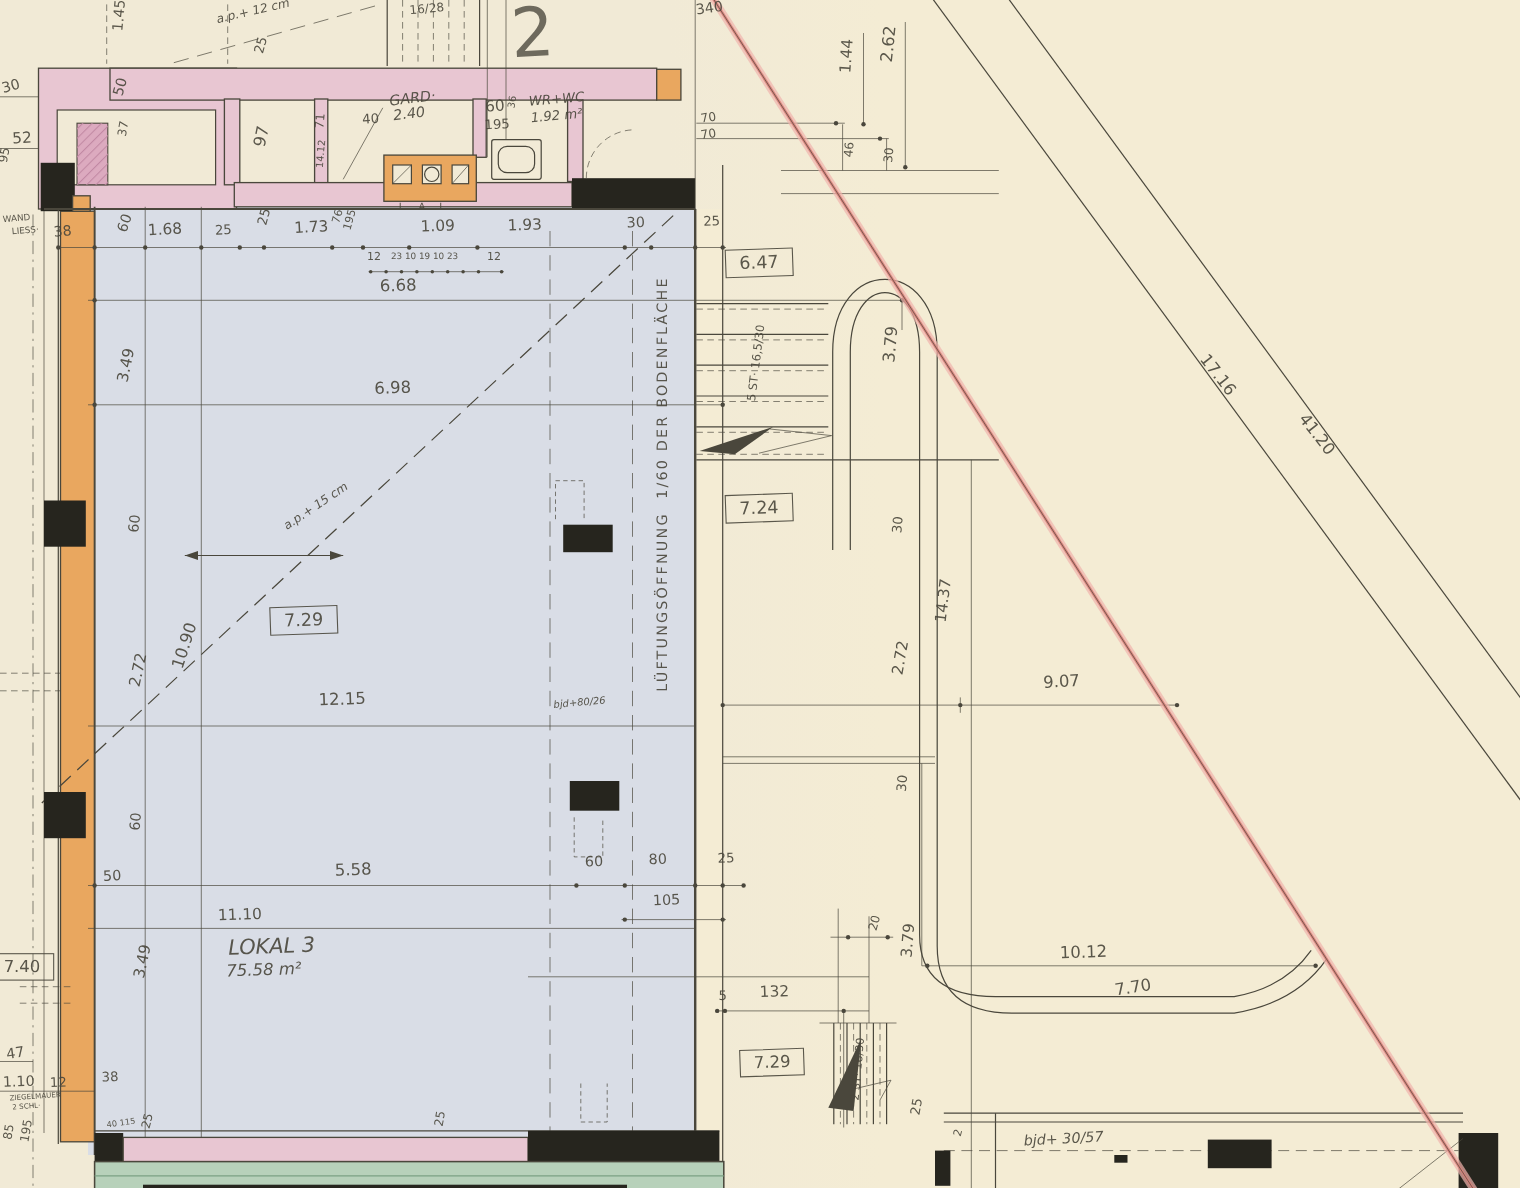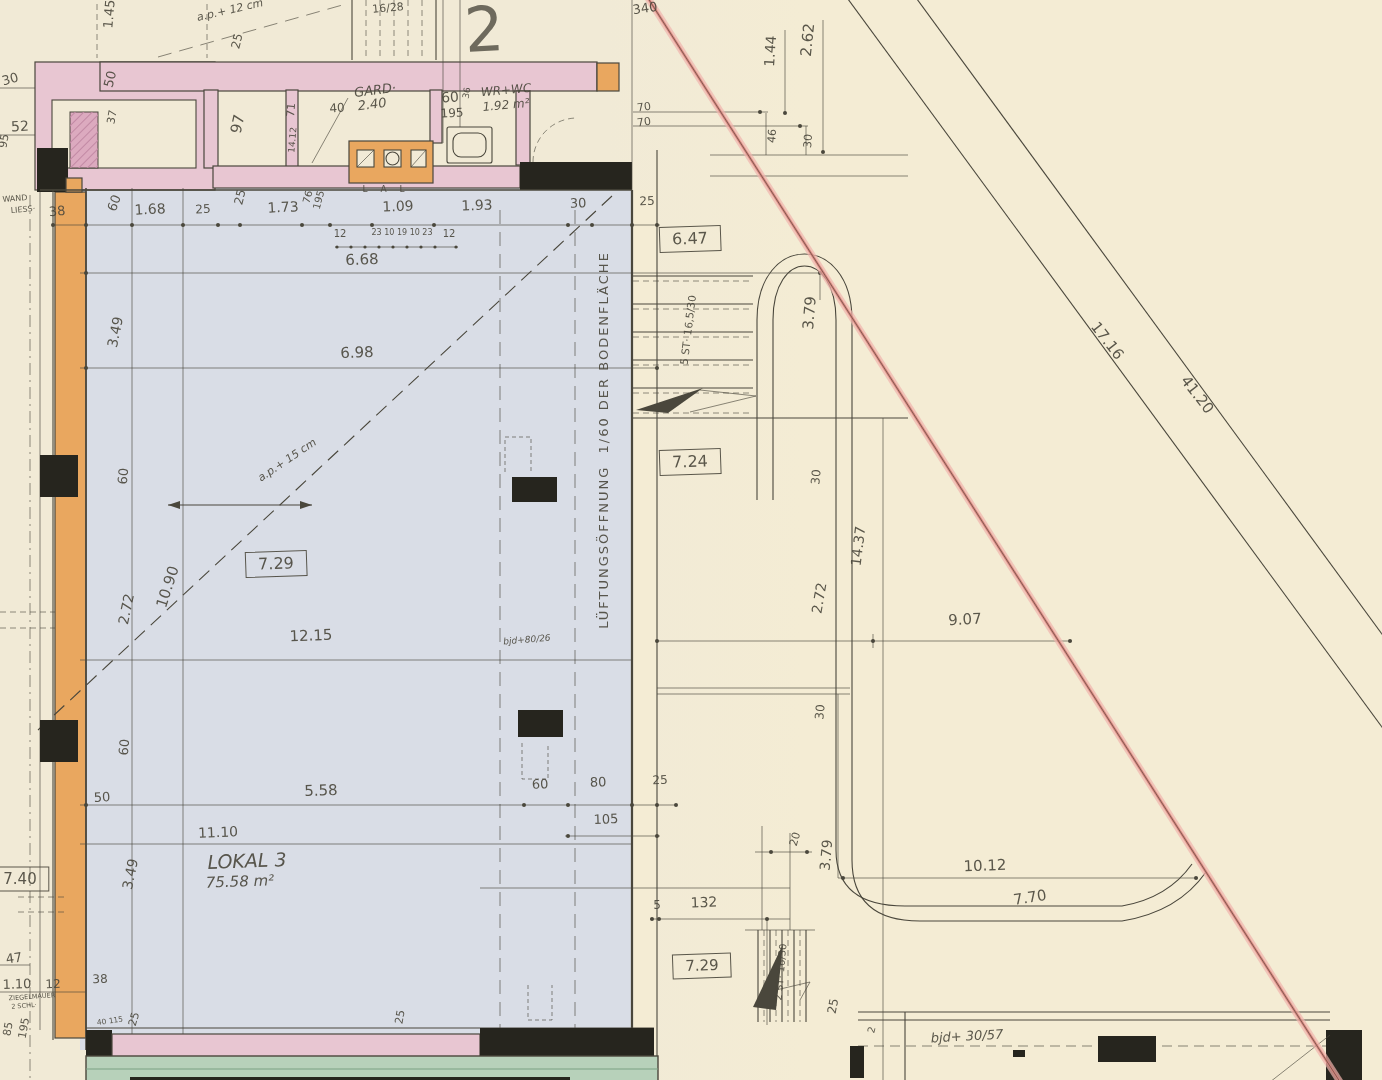--- a/index.html
+++ b/index.html
@@ -336,21 +336,21 @@
       <span class="lbl" style="left: 203px; top: 209px; font-size: 12px; transform: translate(-50%, -50%) rotate(-3deg);">25</span>
       <span class="lbl" style="left: 240px; top: 197px; font-size: 12px; transform: translate(-50%, -50%) rotate(-75deg);">25</span>
       <span class="lbl" style="left: 283px; top: 207px; font-size: 14px; transform: translate(-50%, -50%) rotate(-3deg);">1.73</span>
       <span class="lbl" style="left: 308px; top: 197px; font-size: 10px; transform: translate(-50%, -50%) rotate(-75deg);">76</span>
       <span class="lbl" style="left: 319px; top: 200px; font-size: 10px; transform: translate(-50%, -50%) rotate(-75deg);">195</span>
       <span class="lbl" style="left: 398px; top: 206px; font-size: 14px; transform: translate(-50%, -50%) rotate(-2deg);">1.09</span>
       <span class="lbl" style="left: 477px; top: 205px; font-size: 14px; transform: translate(-50%, -50%) rotate(-2deg);">1.93</span>
       <span class="lbl" style="left: 578px; top: 203px; font-size: 13px; transform: translate(-50%, -50%) rotate(-2deg);">30</span>
       <span class="lbl" style="left: 647px; top: 201px; font-size: 12px; transform: translate(-50%, -50%) rotate(-2deg);">25</span>
       <span class="lbl" style="left: 340px; top: 234px; font-size: 10px; transform: translate(-50%, -50%) rotate(0deg);">12</span>
-      <span class="lbl" style="left: 402px; top: 233px; font-size: 8px; transform: translate(-50%, -50%) rotate(0deg);">23 10 19 10 23</span>
+      <span class="lbl" style="left: 386px; top: 233px; font-size: 8px; transform: translate(-50%, -50%) rotate(0deg);">23 10 19 10 23</span>
       <span class="lbl" style="left: 449px; top: 234px; font-size: 10px; transform: translate(-50%, -50%) rotate(0deg);">12</span>
       <span class="lbl" style="left: 362px; top: 260px; font-size: 15px; transform: translate(-50%, -50%) rotate(-2deg);">6.68</span>
       <span class="lbl" style="left: 357px; top: 353px; font-size: 15px; transform: translate(-50%, -50%) rotate(-2deg);">6.98</span>
       <span class="lbl" style="left: 115px; top: 332px; font-size: 14px; transform: translate(-50%, -50%) rotate(-78deg);">3.49</span>
       <span class="lbl" style="left: 123px; top: 476px; font-size: 13px; transform: translate(-50%, -50%) rotate(-85deg);">60</span>
       <span class="lbl" style="left: 126px; top: 609px; font-size: 14px; transform: translate(-50%, -50%) rotate(-78deg);">2.72</span>
       <span class="lbl" style="left: 168px; top: 587px; font-size: 15px; transform: translate(-50%, -50%) rotate(-72deg);">10.90</span>
       <span class="lbl" style="left: 124px; top: 747px; font-size: 13px; transform: translate(-50%, -50%) rotate(-85deg);">60</span>
       <span class="lbl" style="left: 102px; top: 797px; font-size: 13px; transform: translate(-50%, -50%) rotate(-3deg);">50</span>
       <span class="lbl" style="left: 130px; top: 874px; font-size: 14px; transform: translate(-50%, -50%) rotate(-78deg);">3.49</span>

